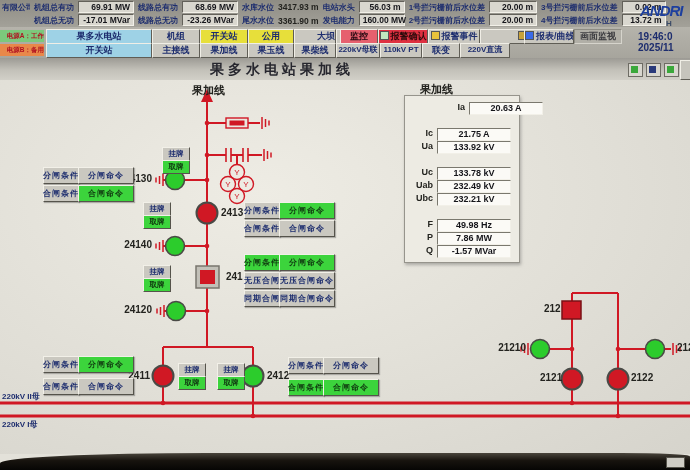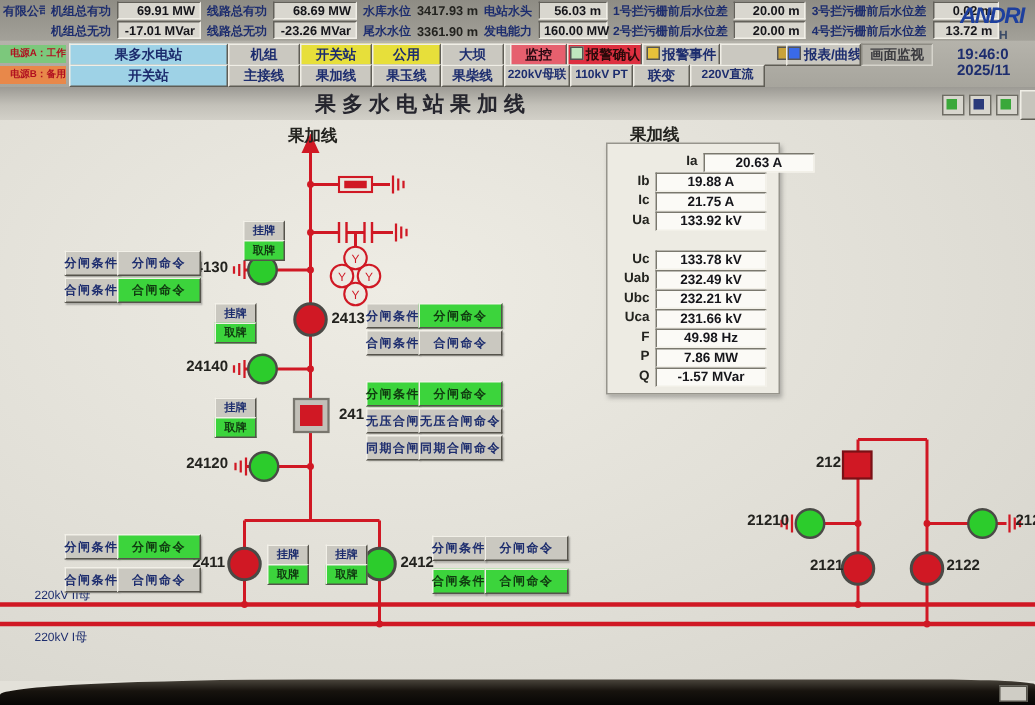--- a/index.html
+++ b/index.html
@@ -39,21 +39,21 @@
   #page-title{position:absolute;left:210px;top:61px;font-size:14px;font-weight:bold;letter-spacing:4px;color:#26262e;}
   .tico{position:absolute;top:63px;width:13px;height:12px;border:1px solid #6e6c64;background:#d8d6ce;}
   .tico b{display:block;width:7px;height:7px;margin:2px;background:#3aa83a;}
   #scrollbtn{position:absolute;left:680px;top:60px;width:9px;height:18px;background:#c6c4bc;
     border:1px solid;border-color:#f0eee6 #5f5d55 #5f5d55 #f0eee6;}
   
   #diagram{position:absolute;left:0;top:80px;width:690px;height:374px;
     background:radial-gradient(ellipse at 38% 30%,#eeece4 0%,#e0ded6 60%,#d6d4cc 100%);}
   #wires{position:absolute;left:0;top:0;z-index:1;}
   .devlabel{position:absolute;z-index:2;font-size:10px;font-weight:bold;color:#23231f;white-space:nowrap;}
-  .buslabel{position:absolute;z-index:2;font-size:8px;font-weight:normal;color:#1d2d6e;white-space:nowrap;margin-left:21px;}
+  .buslabel{position:absolute;z-index:2;font-size:8px;font-weight:bold;color:#1d2d6e;white-space:nowrap;}
   .dbtn{position:absolute;z-index:3;height:15px;background:#cac8c0;border:1px solid;
     border-color:#f2f0e8 #55534b #55534b #f2f0e8;box-shadow:1px 1px 1px rgba(40,40,40,.3);
     font-size:8px;font-weight:bold;color:#1d2d6e;display:flex;align-items:center;justify-content:center;
     letter-spacing:1px;white-space:nowrap;cursor:default;}
   .dbtn.green{background:#3cd43c;color:#103a10;}
   .tagbtn{position:absolute;z-index:3;width:26px;height:12px;background:#cac8c0;border:1px solid;
     border-color:#f2f0e8 #55534b #55534b #f2f0e8;font-size:7.5px;font-weight:bold;color:#1d2d6e;
     text-align:center;line-height:11px;cursor:default;}
   .tagbtn.green{background:#3cd43c;color:#103a10;}
   .wcond{width:34px;} .wcmd{width:54px;}
@@ -117,21 +117,21 @@
   </div>
 
   <div id="menubar">
     <div class="badge" style="top:3px;background:#7cc87c;">电源A：工作</div>
     <div class="badge" style="top:17px;background:#e8884a;">电源B：备用</div>
 
     <div class="mbtn blue" style="left:46px;top:2px;width:104px;">果多水电站</div>
     <div class="mbtn" style="left:152px;top:2px;width:46px;">机组</div>
     <div class="mbtn yellow" style="left:200px;top:2px;width:46px;">开关站</div>
     <div class="mbtn yellow" style="left:248px;top:2px;width:44px;">公用</div>
-    <div class="mbtn" style="left:294px;top:2px;width:40px;">大坝</div>
+    <div class="mbtn" style="left:294px;top:2px;width:40px;text-align:right;">大坝</div>
     <div class="mbtn" style="left:336px;top:2px;width:0;width:42px;font-size:8px;">AGC/AVC</div>
 
     <div class="mbtn pink" style="left:380px;top:2px;width:0;"></div>
     <div class="mbtn pink" style="left:340px;top:2px;width:36px;">监控</div>
     <div class="mbtn red" style="left:378px;top:2px;width:48px;"><span class="micon" style="background:#bfe8bf;"></span><span>报警确认</span></div>
     <div class="mbtn" style="left:428px;top:2px;width:50px;"><span class="micon" style="background:#e8c23a;"></span><span>报警事件</span></div>
     <div class="mbtn" style="left:480px;top:2px;width:42px;padding-left:35px;"><span class="micon" style="background:#c8a23a;"></span><span>事件表</span></div>
     <div class="mbtn" style="left:524px;top:2px;width:48px;"><span class="micon" style="background:#3a6ae8;"></span><span>报表/曲线</span></div>
     <div class="mbtn flat" style="left:574px;top:2px;width:46px;">画面监视</div>
 
@@ -268,47 +268,39 @@
     </svg>
 
     <div id="feeder-label">果加线</div>
     <div id="panel-header">果加线</div>
 
     <div id="line-panel">
       <div class="mrow" style="top:6px;margin-left:32px;">
           <span class="mlabel">Ia</span>
           <span class="mbox">20.63 A</span>
         </div>
-      <div class="mrow" style="top:19px;">
-          <span class="mlabel">Ib</span>
-          <span class="mbox">19.88 A</span>
-        </div>
       <div class="mrow" style="top:32px;">
           <span class="mlabel">Ic</span>
           <span class="mbox">21.75 A</span>
         </div>
       <div class="mrow" style="top:45px;">
           <span class="mlabel">Ua</span>
           <span class="mbox">133.92 kV</span>
         </div>
       <div class="mrow" style="top:71px;">
           <span class="mlabel">Uc</span>
           <span class="mbox">133.78 kV</span>
         </div>
       <div class="mrow" style="top:84px;">
           <span class="mlabel">Uab</span>
           <span class="mbox">232.49 kV</span>
         </div>
       <div class="mrow" style="top:97px;">
           <span class="mlabel">Ubc</span>
           <span class="mbox">232.21 kV</span>
-        </div>
-      <div class="mrow" style="top:110px;">
-          <span class="mlabel">Uca</span>
-          <span class="mbox">231.66 kV</span>
         </div>
       <div class="mrow" style="top:123px;">
           <span class="mlabel">F</span>
           <span class="mbox">49.98 Hz</span>
         </div>
       <div class="mrow" style="top:136px;">
           <span class="mlabel">P</span>
           <span class="mbox">7.86 MW</span>
         </div>
       <div class="mrow" style="top:149px;">

